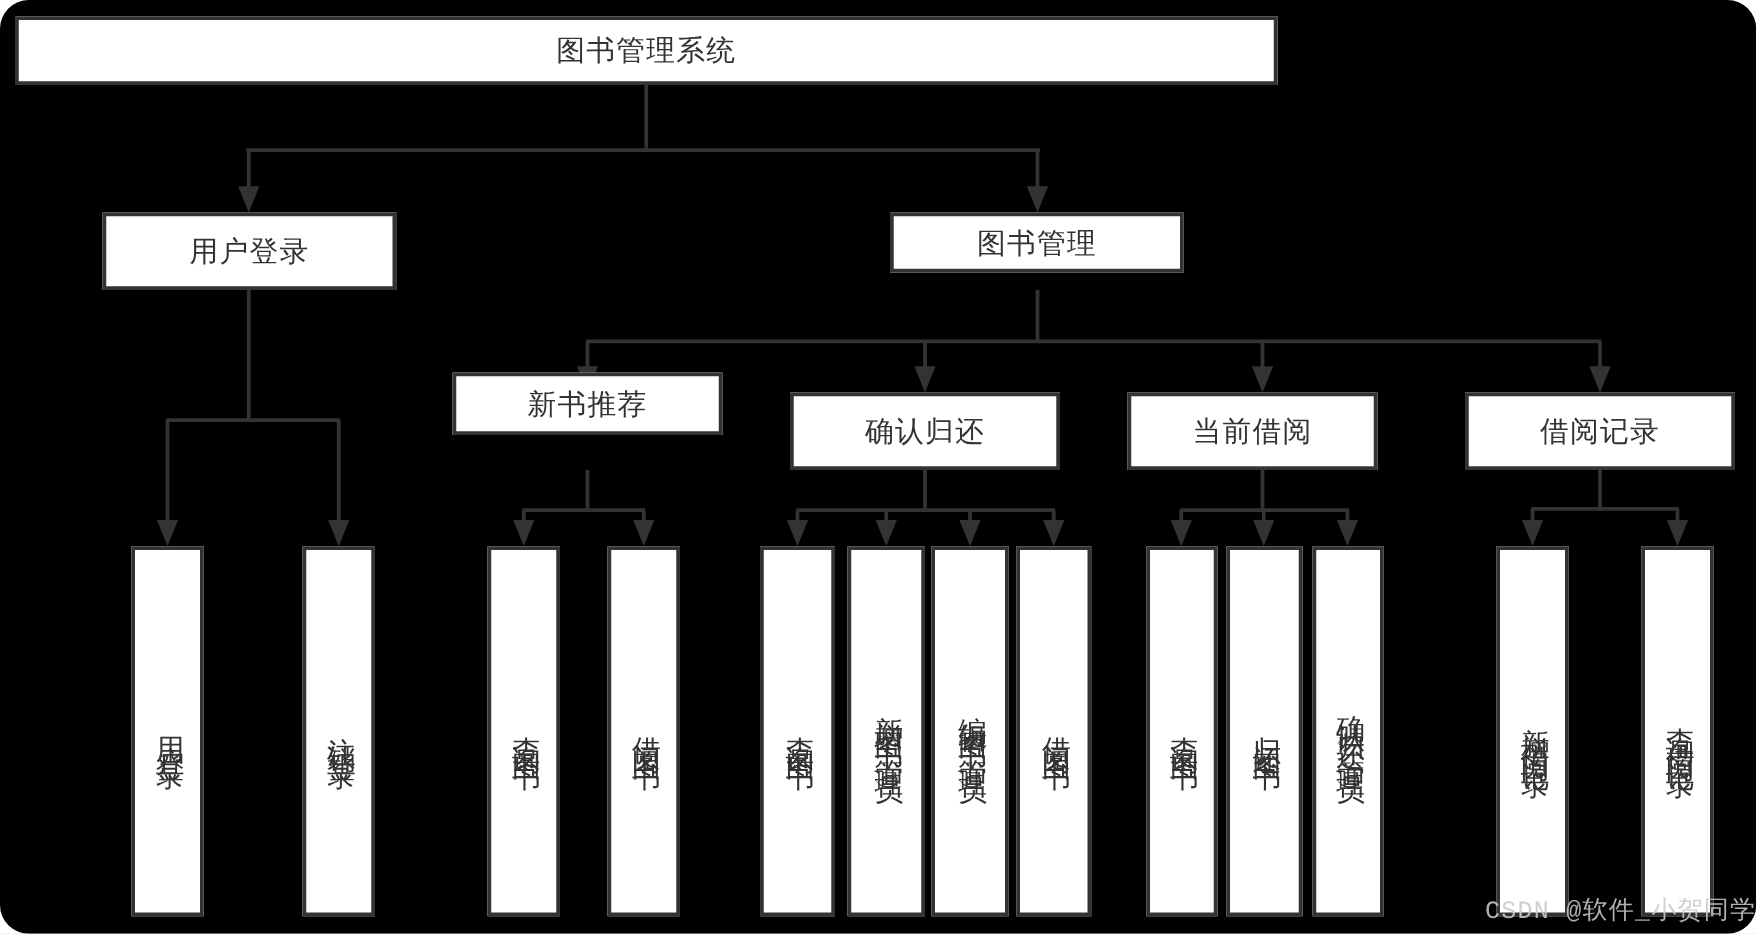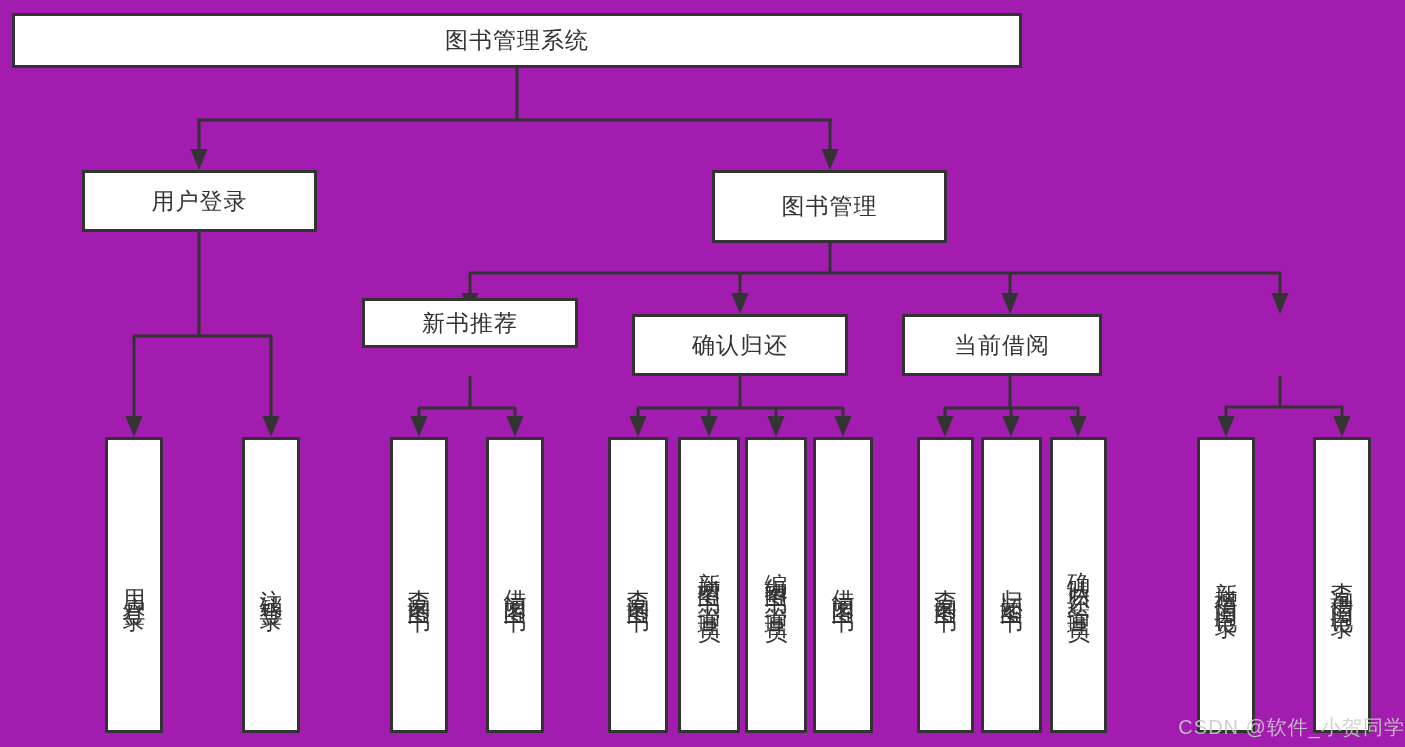--- a/index.html
+++ b/index.html
@@ -1,23 +1,24 @@
 <!DOCTYPE html>
 <html><head>
 <meta charset="utf-8">
 <style>
   * { margin: 0; padding: 0; box-sizing: border-box; }
   html, body { background: #ffffff; }
   .canvas {
     position: relative;
     width: 1405px;
     height: 747px;
-    background: #a21caf;
-    font-family: Liberation Sans, sans-serif;
+    background: #000000;
+    font-family: Liberation Mono, monospace;
     overflow: hidden;
+    border-radius: 23px;
   }
   .connector-layer {
     position: absolute;
     left: 0; top: 0;
     width: 1405px; height: 747px;
     z-index: 1;
   }
   .node {
     position: absolute;
     background: #ffffff;
@@ -95,25 +96,26 @@
       <polygon points="1002.5,416 1019.5,416 1011,437"></polygon>
       <polygon points="1069.5,416 1086.5,416 1078,437"></polygon>
       <polygon points="1217.5,416 1234.5,416 1226,437"></polygon>
       <polygon points="1333.5,416 1350.5,416 1342,437"></polygon>
     </g>
   </svg>
 
   <div class="node hbox" style="left:12px; top:13px; width:1010px; height:55px;">图书管理系统</div>
 
   <div class="node hbox" style="left:82px; top:170px; width:235px; height:62px;">用户登录</div>
-  <div class="node hbox" style="left:712px; top:170px; width:235px; height:73px;">图书管理</div>
+  <div class="node hbox" style="left:712px; top:170px; width:235px; height:48px;">图书管理</div>
 
   <div class="node hbox" style="left:362px; top:298px; width:216px; height:50px;">新书推荐</div>
   <div class="node hbox" style="left:632px; top:314px; width:216px; height:62px;">确认归还</div>
   <div class="node hbox" style="left:902px; top:314px; width:200px; height:62px;">当前借阅</div>
+  <div class="node hbox" style="left:1172px; top:314px; width:216px; height:62px;">借阅记录</div>
 
   <div class="node vbox" style="left:105px; top:437px; width:58px; height:296px;">
     <span class="vtext">用户登录</span>
   </div>
   <div class="node vbox" style="left:242px; top:437px; width:58px; height:296px;">
     <span class="vtext">注销登录</span>
   </div>
 
   <div class="node vbox" style="left:390px; top:437px; width:58px; height:296px;">
     <span class="vtext">查询图书</span>

